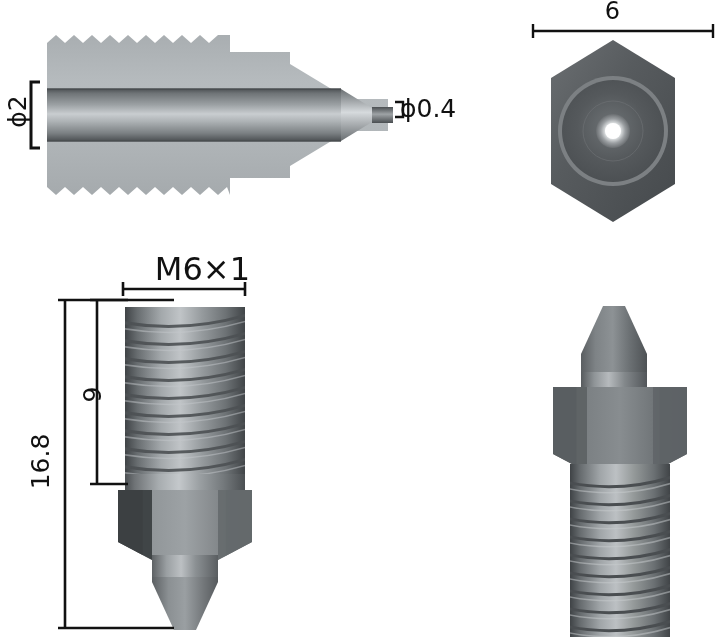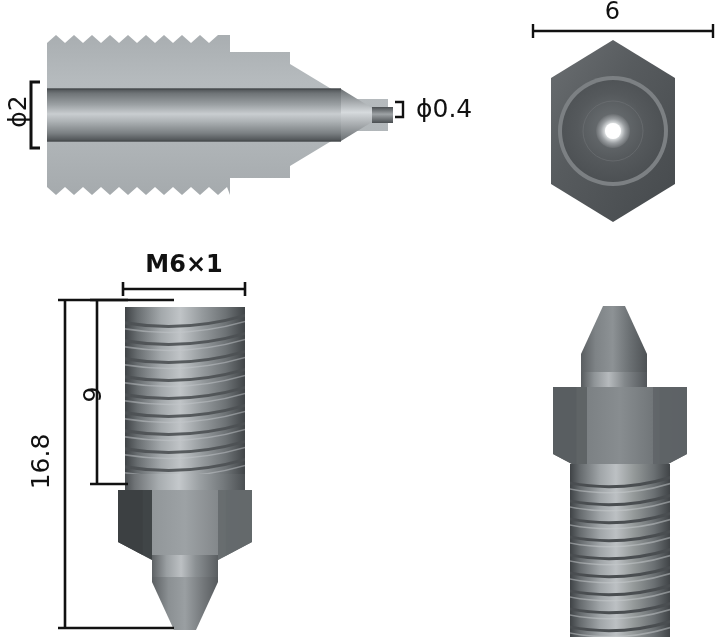--- a/index.html
+++ b/index.html
@@ -82,21 +82,21 @@
       <svg style="position:absolute;left:28px;top:80px;" width="16" height="70">
         <path class="nofill" d="M 12,2 L 3,2 L 3,68 L 12,68" stroke="#111" stroke-width="3"></path>
       </svg>
       <div class="dimtext rot90" style="left:-13px;top:97px;width:60px;text-align:center;font-size:25px;">ϕ2</div>
     </div>
 
     <div>
       <svg style="position:absolute;left:394px;top:100px;" width="14" height="20">
         <path class="nofill" d="M 1,2 L 9,2 L 9,17 L 1,17" stroke="#111" stroke-width="2.4"></path>
       </svg>
-      <div class="dimtext" style="left:416px;top:94px;font-size:25px;">ϕ0.4</div>
+      <div class="dimtext" style="left:400px;top:94px;font-size:25px;">ϕ0.4</div>
     </div>
   </div>
 
   <div class="view" style="left:505px;top:0px;width:215px;height:260px;">
     <svg width="215" height="260" viewBox="0 0 215 260">
       <defs>
         <linearGradient id="hexFace" x1="0" y1="0" x2="1" y2="1">
           <stop offset="0%" stop-color="#6b6f72"></stop>
           <stop offset="40%" stop-color="#575b5e"></stop>
           <stop offset="100%" stop-color="#45494c"></stop>
@@ -228,21 +228,21 @@
         <rect x="152" y="303" width="66" height="22" fill="url(#collarGrad)"></rect>
       </g>
     </svg>
 
     <div>
       <svg style="position:absolute;left:118px;top:28px;" width="132" height="16">
         <line x1="5" y1="9" x2="127" y2="9" stroke="#111" stroke-width="2.6"></line>
         <line x1="5" y1="2" x2="5" y2="16" stroke="#111" stroke-width="2.6"></line>
         <line x1="127" y1="2" x2="127" y2="16" stroke="#111" stroke-width="2.6"></line>
       </svg>
-      <div class="dimtext" style="left:118px;top:-2px;width:132px;text-align:center;font-size:24px;font-weight:bold;">M6×1</div>
+      <div class="dimtext" style="left:118px;top:-2px;width:132px;text-align:right;font-size:32px;">M6×1</div>
     </div>
 
     <div>
       <svg style="position:absolute;left:56px;top:42px;" width="120" height="340">
         <line x1="9" y1="6" x2="9" y2="334" stroke="#111" stroke-width="2.6"></line>
         <line x1="2" y1="6" x2="118" y2="6" stroke="#111" stroke-width="2.6"></line>
         <line x1="2" y1="334" x2="118" y2="334" stroke="#111" stroke-width="2.6"></line>
       </svg>
       <div class="dimtext rot90" style="left:-5px;top:195px;width:90px;text-align:center;font-size:25px;">16.8</div>
     </div>

